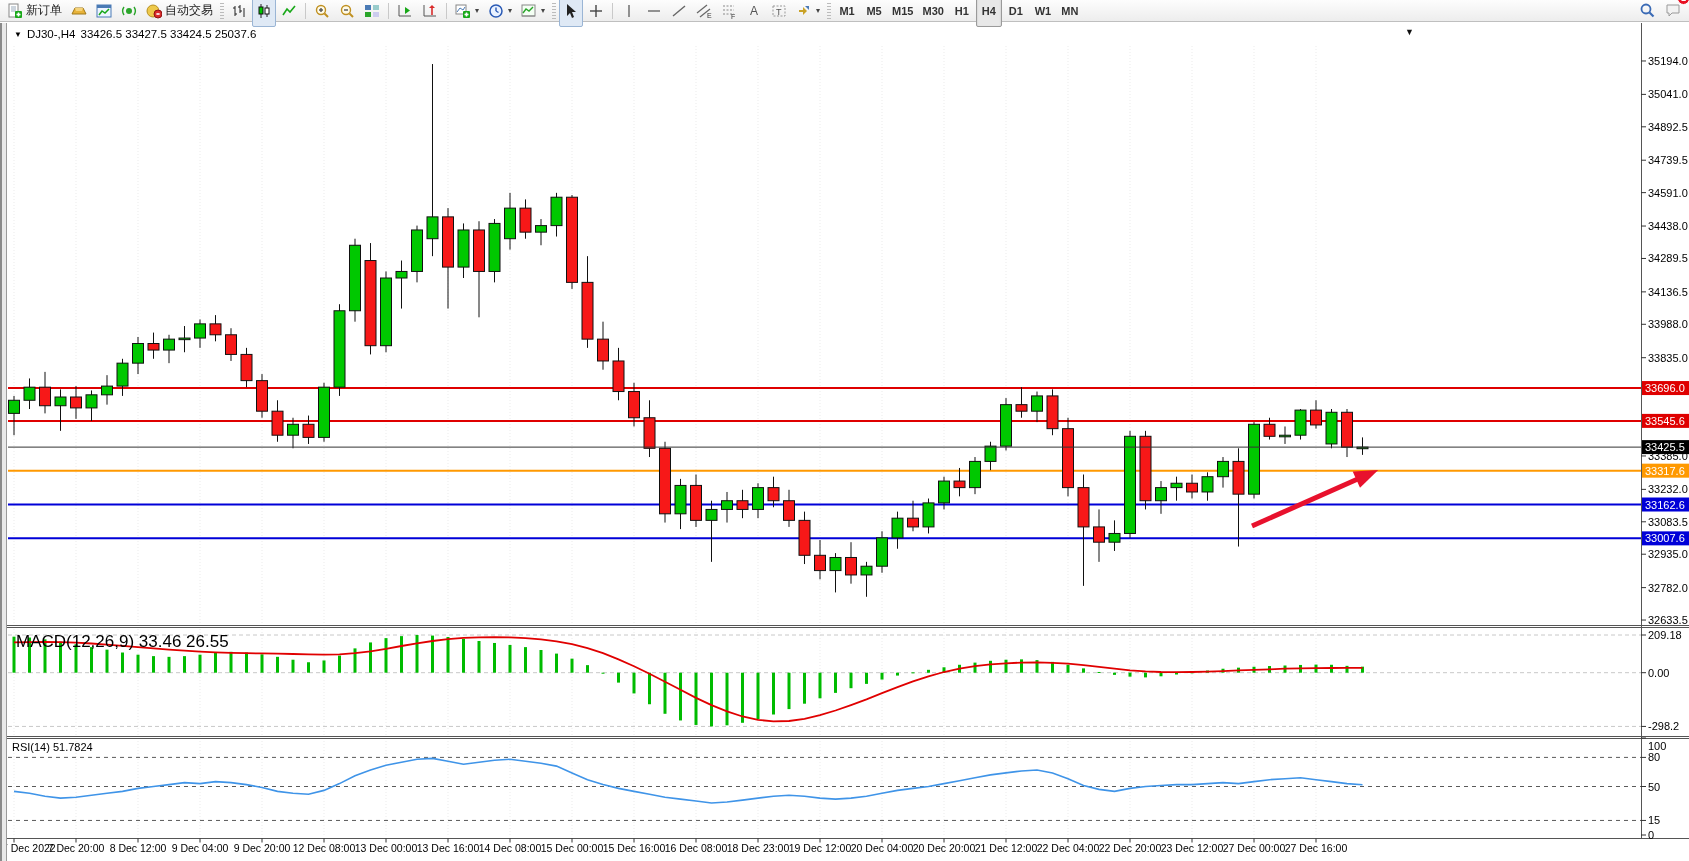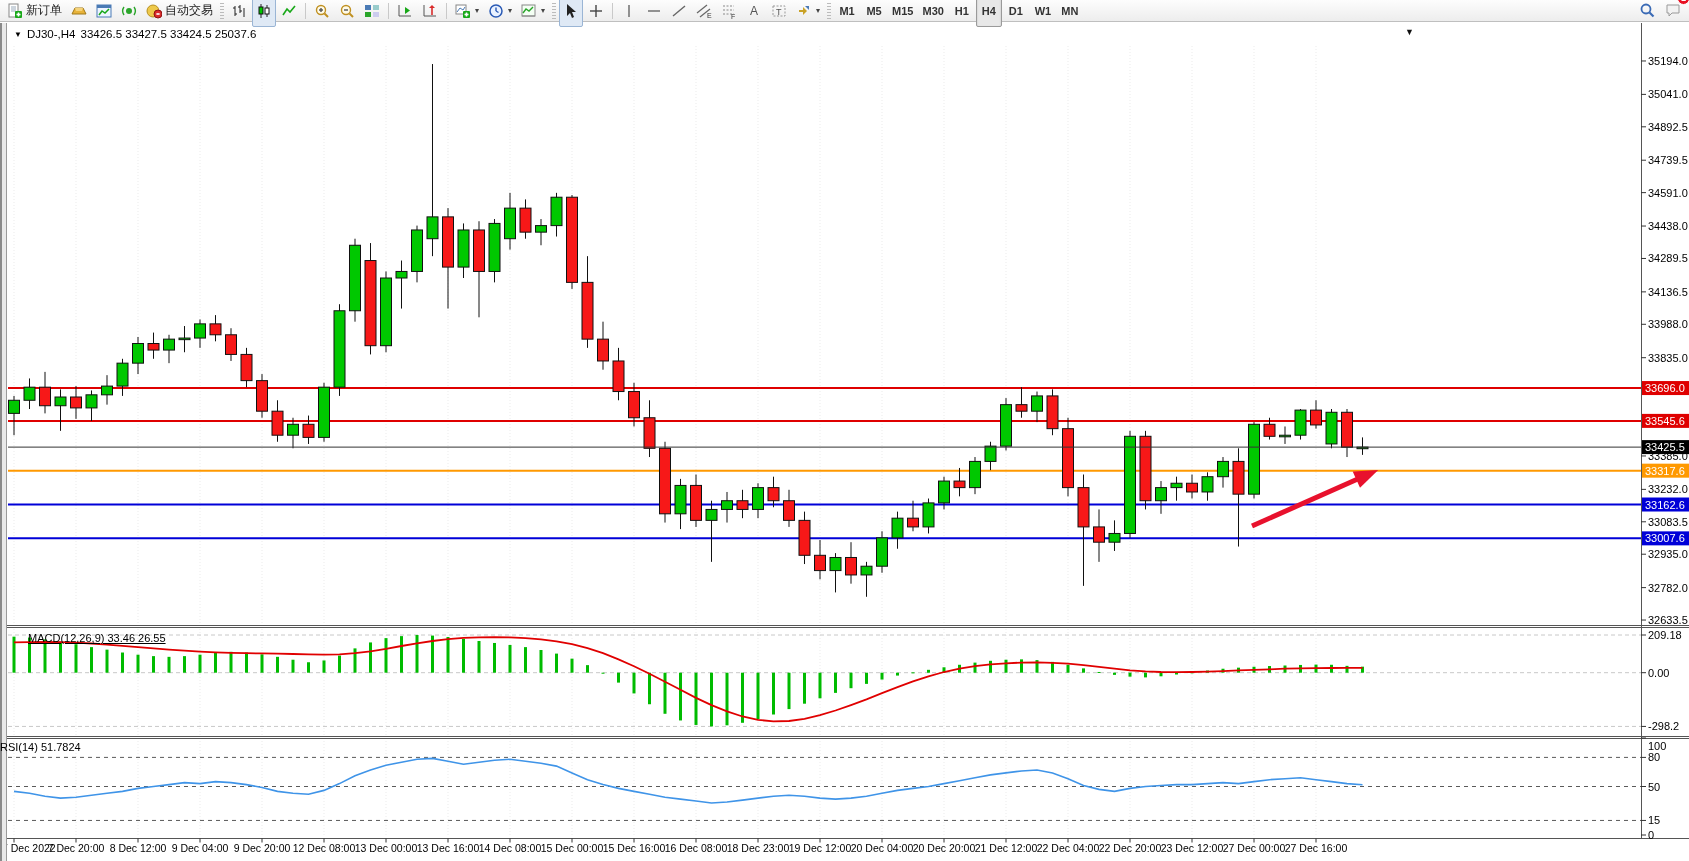--- a/index.html
+++ b/index.html
@@ -24,22 +24,22 @@
     font-size:9px; font-weight:bold; border-radius:50%; width:13px; height:13px;
     display:flex; align-items:center; justify-content:center; border:1px solid #fff; }
   .rightpush { margin-left:auto; }
   
   #chart-area { position:absolute; top:23px; left:0; width:1689px; height:838px; background:#fff; }
   #gutter { position:absolute; top:0; left:0; width:7px; height:838px;
     border-left:2px solid #8a8a8a; border-right:1px solid #9a9a9a; background:#e9e9e9; }
   #chart-title { position:absolute; top:5px; left:14px; display:flex; align-items:center;
     gap:5px; font-size:11.5px; color:#000; z-index:5; }
   #chart-title .tri { font-size:8px; color:#000; }
-  #macd-label { position:absolute; top:609px; left:28px; font-size:11px; color:#000; z-index:5;text-decoration:underline; }
-  #rsi-label  { position:absolute; top:718px; left:0; font-size:11px; color:#000; z-index:5; }
+  #macd-label { position:absolute; top:609px; left:16px; font-size:17px; color:#000; z-index:5; }
+  #rsi-label  { position:absolute; top:718px; left:12px; font-size:11px; color:#000; z-index:5; }
   #mini-menu { position:absolute; top:4px; left:1405px; font-size:9px; color:#111; z-index:5; }
   svg text { font-family:"Liberation Sans", sans-serif; }
 </style>
 </head>
 <body>
 
 <div id="toolbar">
   <div class="tbtn">
     <svg width="16" height="16">
         <rect x="2" y="1" width="9" height="13" fill="#fff" stroke="#888"></rect>

